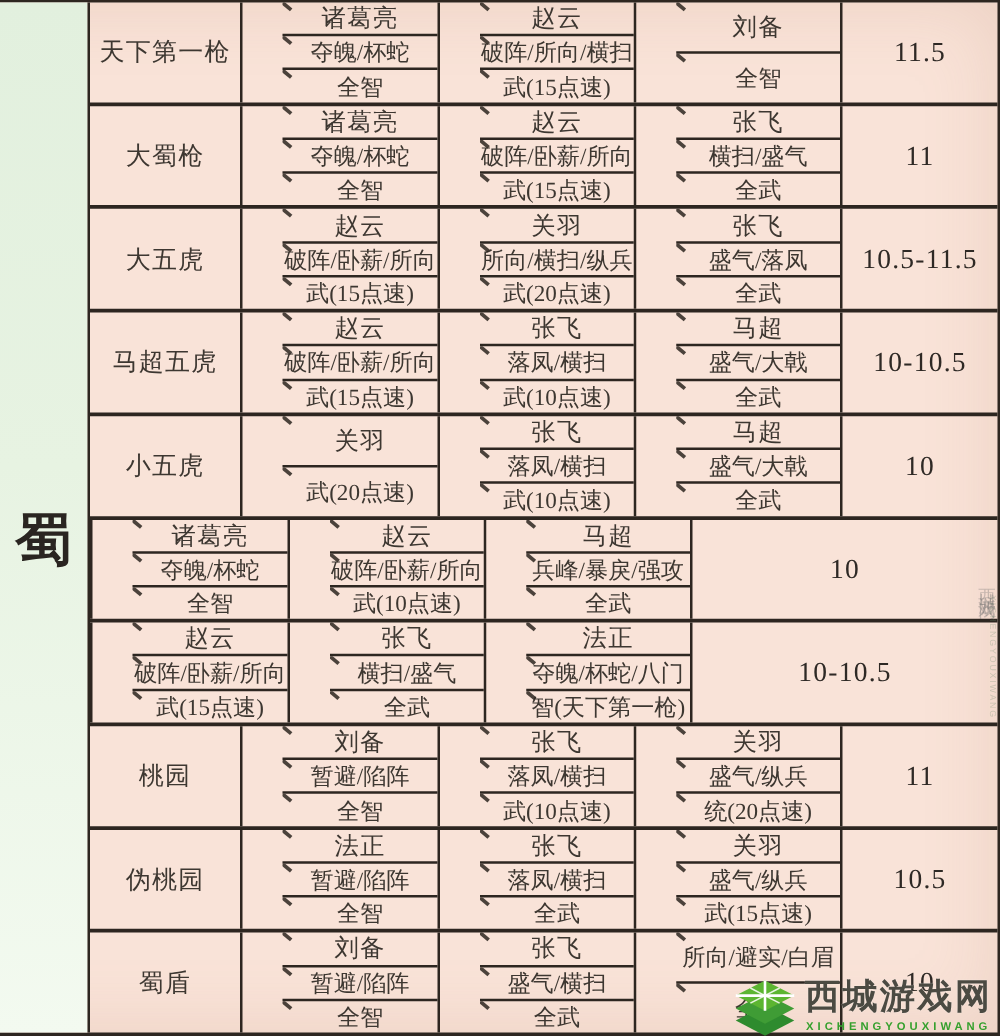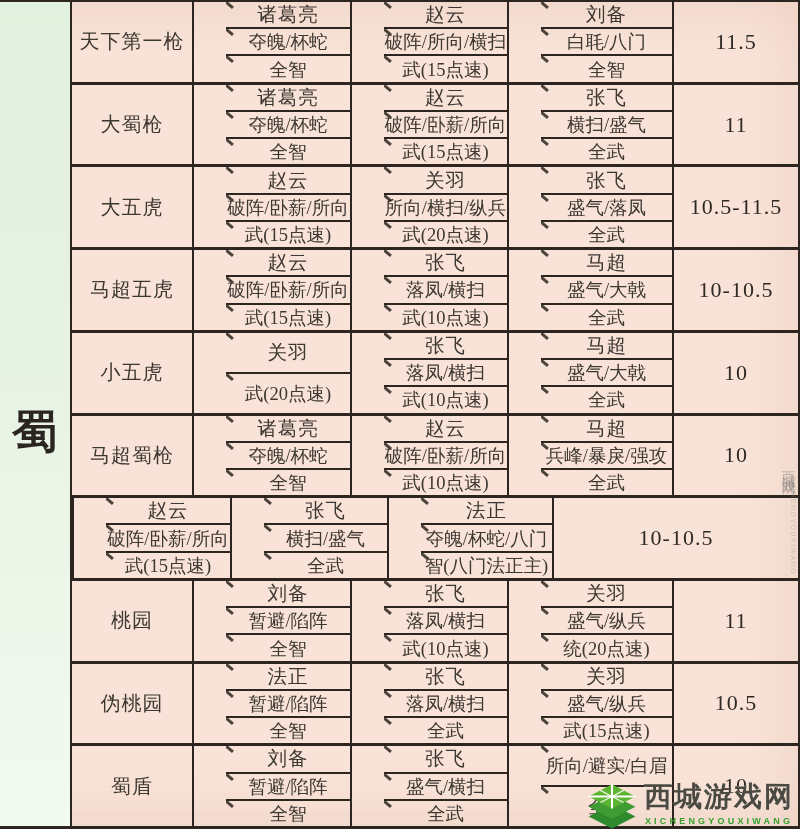--- a/index.html
+++ b/index.html
@@ -90,21 +90,20 @@
           <div class="sub hero-skills">夺魄/杯蛇</div>
           <div class="sub hero-stat">全智</div>
         </div>
         <div class="hero-col c-h2">
           <div class="sub hero-name">赵云</div>
           <div class="sub hero-skills">破阵/所向/横扫</div>
           <div class="sub hero-stat">武(15点速)</div>
         </div>
         <div class="hero-col c-h3">
           <div class="sub hero-name">刘备</div>
-          <div class="sub hero-skills">白毦/八门</div>
           <div class="sub hero-stat">全智</div>
         </div>
         <div class="cell c-rating">11.5</div>
       </div>
       <div class="team-row">
         <div class="cell c-name">大蜀枪</div>
         <div class="hero-col c-h1">
           <div class="sub hero-name">诸葛亮</div>
           <div class="sub hero-skills">夺魄/杯蛇</div>
           <div class="sub hero-stat">全智</div>
@@ -171,21 +170,20 @@
           <div class="sub hero-stat">武(10点速)</div>
         </div>
         <div class="hero-col c-h3">
           <div class="sub hero-name">马超</div>
           <div class="sub hero-skills">盛气/大戟</div>
           <div class="sub hero-stat">全武</div>
         </div>
         <div class="cell c-rating">10</div>
       </div>
       <div class="team-row">
-        <div class="cell c-name">马超蜀枪</div>
         <div class="hero-col c-h1">
           <div class="sub hero-name">诸葛亮</div>
           <div class="sub hero-skills">夺魄/杯蛇</div>
           <div class="sub hero-stat">全智</div>
         </div>
         <div class="hero-col c-h2">
           <div class="sub hero-name">赵云</div>
           <div class="sub hero-skills">破阵/卧薪/所向</div>
           <div class="sub hero-stat">武(10点速)</div>
         </div>
@@ -203,21 +201,21 @@
           <div class="sub hero-stat">武(15点速)</div>
         </div>
         <div class="hero-col c-h2">
           <div class="sub hero-name">张飞</div>
           <div class="sub hero-skills">横扫/盛气</div>
           <div class="sub hero-stat">全武</div>
         </div>
         <div class="hero-col c-h3">
           <div class="sub hero-name">法正</div>
           <div class="sub hero-skills">夺魄/杯蛇/八门</div>
-          <div class="sub hero-stat">智(八门法正主)</div>
+          <div class="sub hero-stat">智(天下第一枪)</div>
         </div>
         <div class="cell c-rating">10-10.5</div>
       </div>
       <div class="team-row">
         <div class="cell c-name">桃园</div>
         <div class="hero-col c-h1">
           <div class="sub hero-name">刘备</div>
           <div class="sub hero-skills">暂避/陷阵</div>
           <div class="sub hero-stat">全智</div>
         </div>

